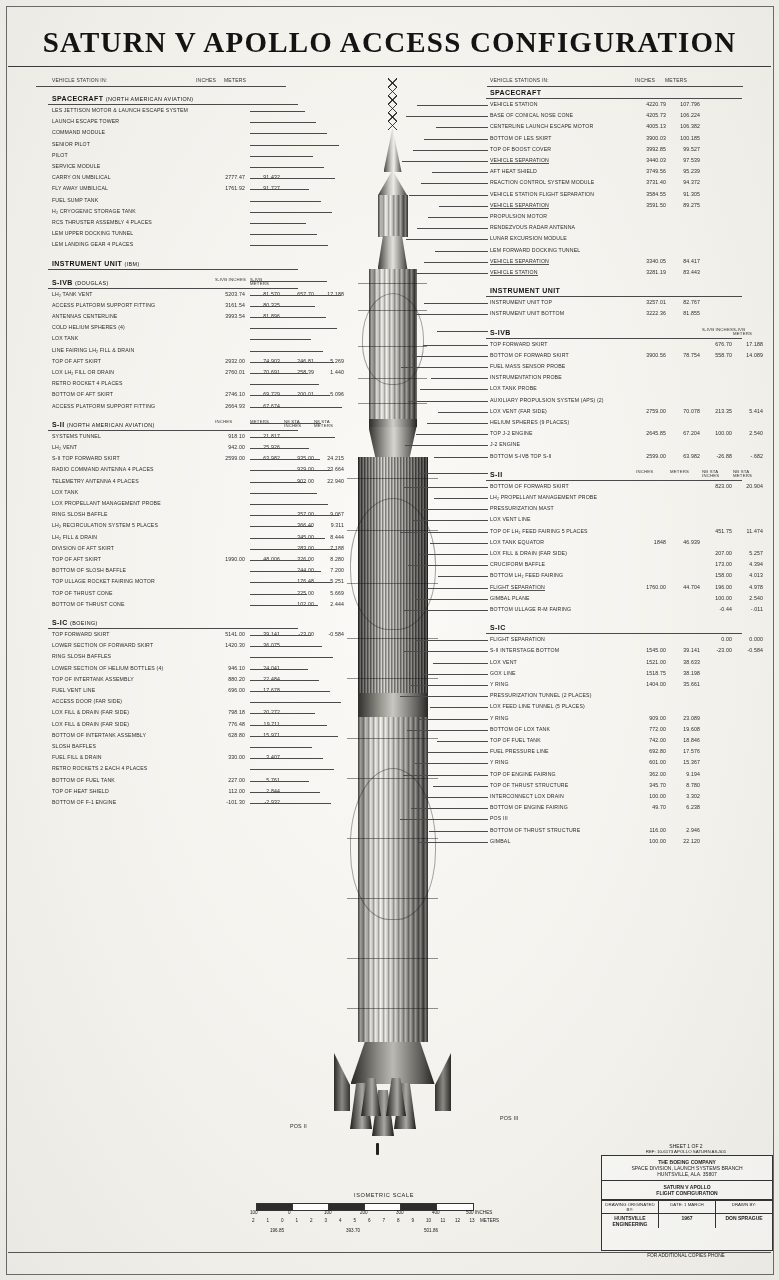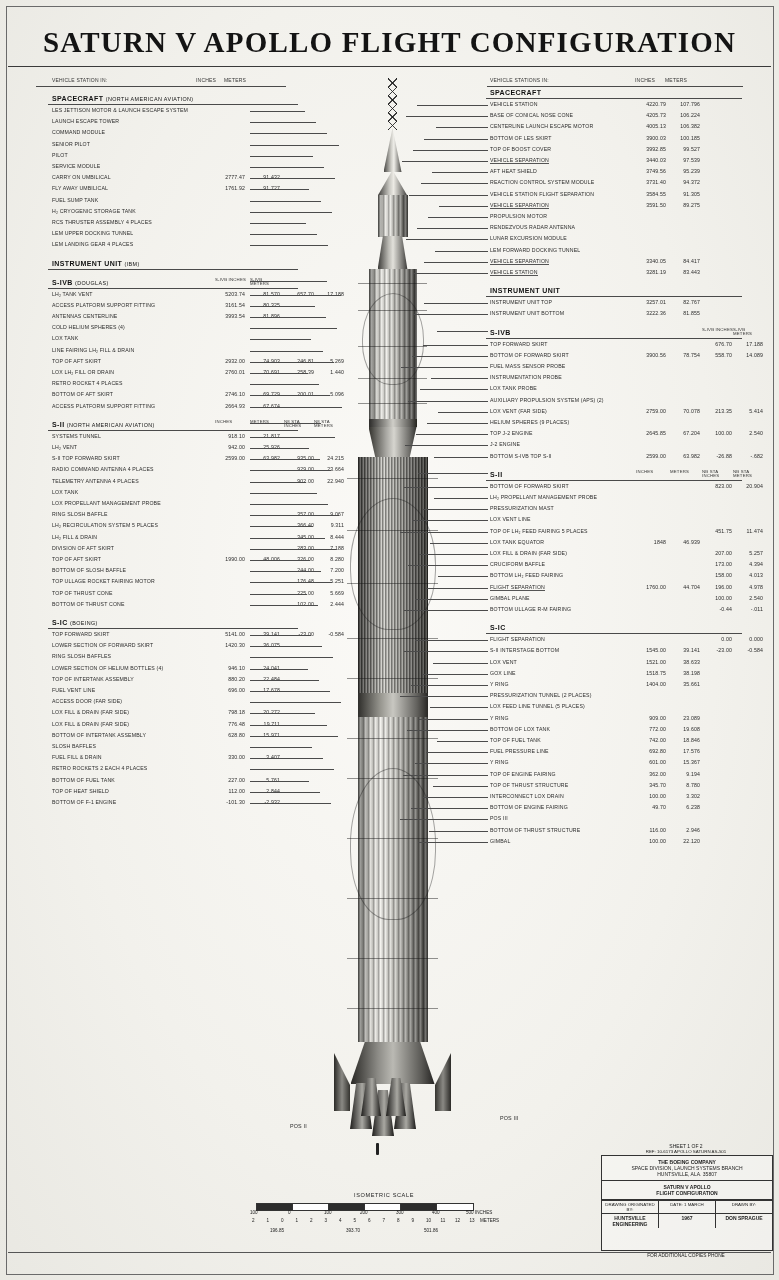--- a/index.html
+++ b/index.html
@@ -138,21 +138,21 @@
   .tiny{font-size:4.4px;}
   .sheetno{position:absolute;left:601px;top:1143px;width:170px;font-size:5px;text-align:center;}
   .addl{position:absolute;left:601px;top:1253px;width:170px;font-size:4.8px;text-align:center;}
 </style>
 </head>
 <body>
 
 <div class="sheet">
   <div class="frame"></div>
 
-  <div class="title">SATURN V APOLLO FLIGHT CONFIGURATION</div>
+  <div class="title">SATURN V APOLLO ACCESS CONFIGURATION</div>
   <div class="rule" id="rule-top"></div>
 
   <div class="rocket-wrap">
     <div class="rk tower-x"></div>
     <div class="rk nose"></div>
     <div class="rk cm"></div>
     <div class="rk sm metal"></div>
     <div class="rk adapter"></div>
     <div class="rk sivb metal"></div>
     <div class="rk iu"></div>

